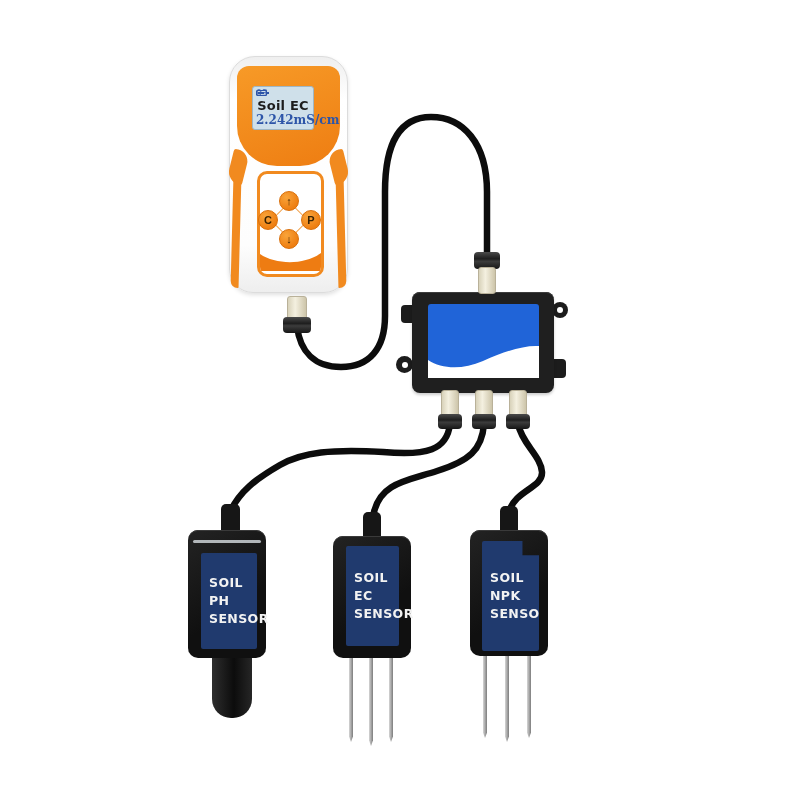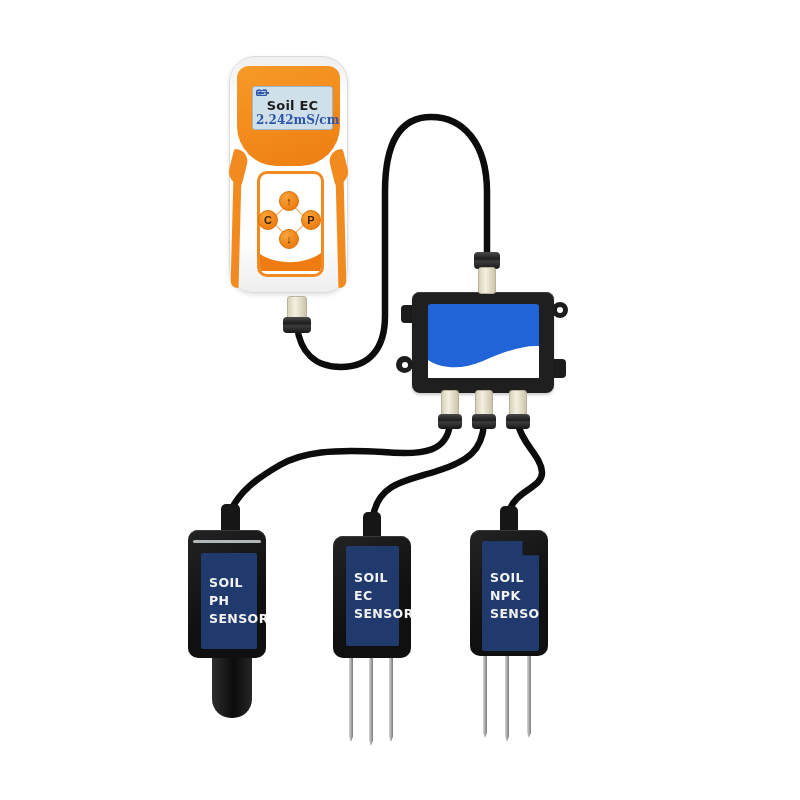--- a/index.html
+++ b/index.html
@@ -28,21 +28,21 @@
     border:1px solid #dcdcdc;
     border-radius:26px 26px 24px 24px;
     box-shadow:0 2px 4px rgba(0,0,0,.12);
   }
   .screen-panel{
     left:237px;top:66px;width:103px;height:100px;
     background:linear-gradient(160deg,#f79a27,#ee7d12);
     border-radius:12px 12px 40px 40px;
   }
   .lcd{
-    left:252px;top:86px;width:81px;height:44px;
+    left:252px;top:86px;width:62px;height:44px;
     background:var(--lcd_bg);
     border:1px solid #9fb6c4;border-radius:3px;
     display:flex;flex-direction:column;padding:1px 3px;
   }
   .lcd .row{position:relative;display:flex;justify-content:space-between;align-items:center;height:10px;}
   .lcd-channel{font-size:8.5px;font-weight:bold;color:#5a79bb;line-height:10px;}
   .batt{position:relative;width:11px;height:6px;border:1px solid var(--lcd_blue);border-radius:1px;}
   .batt::before{content:"";position:absolute;left:1px;top:1px;width:6px;height:2px;background:var(--lcd_blue);}
   .batt::after{content:"";position:absolute;right:-3px;top:1px;width:2px;height:2px;background:var(--lcd_blue);}
   .lcd-mode{position:relative;text-align:center;font-size:13px;font-weight:bold;color:#1c1c1c;line-height:15px;letter-spacing:.2px;}

